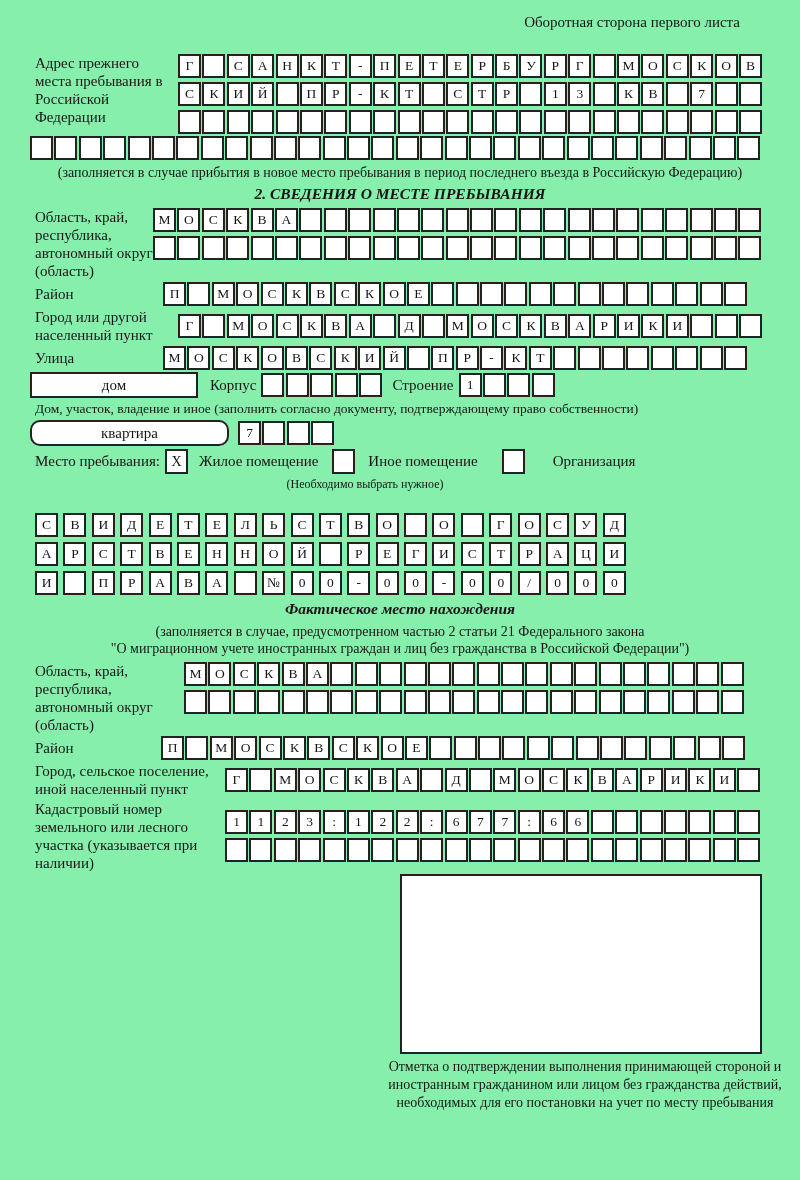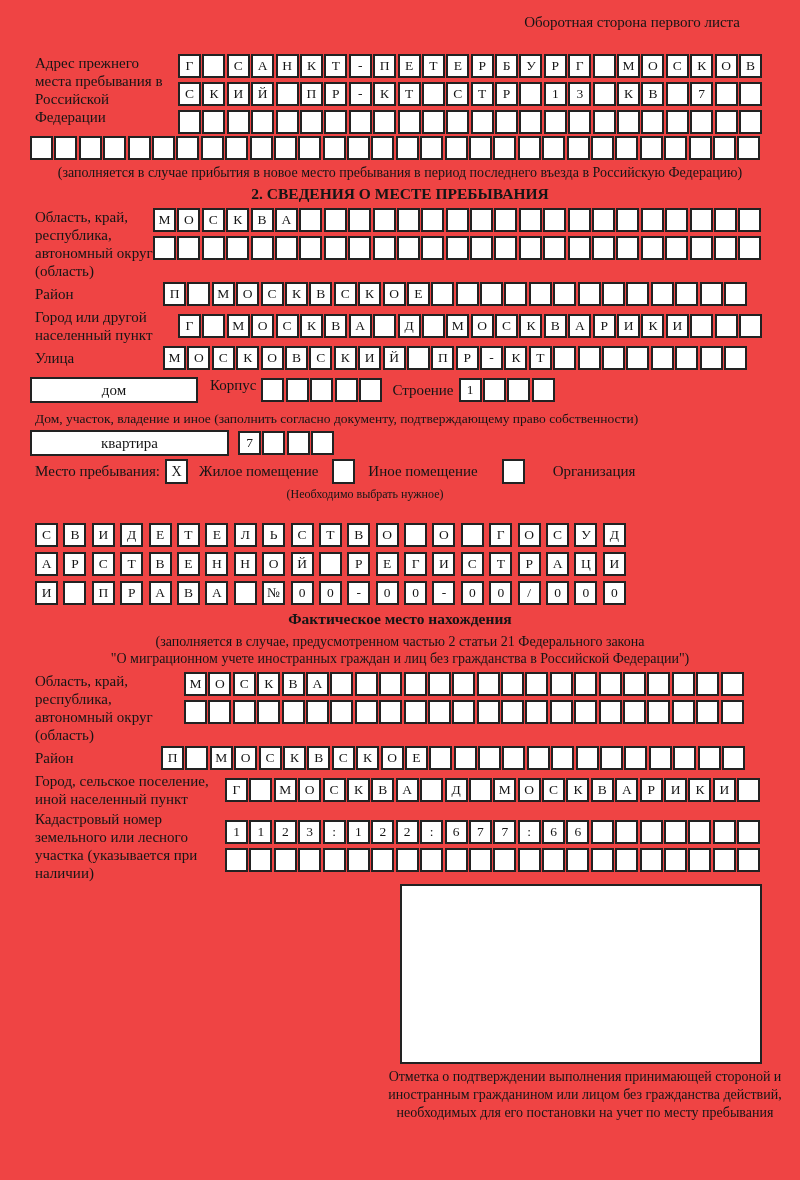--- a/index.html
+++ b/index.html
@@ -1,20 +1,20 @@
 <!DOCTYPE html>
 <html><head>
 <meta charset="utf-8">
 <style>
   html,body{margin:0;padding:0;background:#ffffff;}
   .page{
     width:800px;height:1180px;box-sizing:border-box;
     padding:12px 0 0 35px;position:relative;overflow:hidden;
     font-family:"Liberation Serif","DejaVu Serif",serif;color:#151515;
-    background:#ef4444;
+    background:#86efac;
   }
   .right-title{width:730px;text-align:right;padding-right:25px;font-size:15px;line-height:20px;margin-bottom:22px;box-sizing:border-box;}
   .frow{display:flex;align-items:flex-start;margin-bottom:2px;}
   .frow.vcenter{align-items:center;}
   .label{font-size:15px;line-height:18px;flex:0 0 auto;}
   .w-addr{width:143px;}
   .w-region{width:118px;}
   .w-district{width:128px;}
   .w-city{width:143px;}
   .w-street{width:128px;}
@@ -25,27 +25,27 @@
   .w-cad{width:190px;}
   .crow{white-space:nowrap;height:24px;margin-bottom:4px;}
   .cell{
     display:inline-block;box-sizing:content-box;width:19px;height:20px;
     border:2px solid #222;margin-right:1.4px;text-align:center;
     font-size:13.5px;line-height:20px;vertical-align:top;background:#fff;
   }
   .doc-gap .cell{margin-right:5.4px;}
   .note{font-size:14px;line-height:17px;}
   .note.center{width:730px;text-align:center;}
-  .sec-title{width:730px;text-align:center;font-weight:bold;font-size:15.5px;line-height:19px;margin:3px 0 5px 0;}
+  .sec-title{width:730px;text-align:center;font-weight:bold;font-size:15.5px;line-height:19px;margin:3px 0 5px 0;font-style:italic;}
   .named-box{
     box-sizing:content-box;height:22px;border:2px solid #222;text-align:center;
     font-size:15px;line-height:22px;margin-left:-5px;background:#fff;flex:0 0 auto;
   }
   .hbox{width:164px;margin-right:9px;}
-  .abox{width:195px;margin-right:9px;}
+  .abox{width:195px;margin-right:9px;border-radius:10px;}
   .inline-lbl{font-size:15px;line-height:26px;flex:0 0 auto;}
   .cb{
     display:inline-block;box-sizing:content-box;width:19px;height:21px;border:2px solid #222;
     text-align:center;font-size:14px;line-height:21px;background:#fff;flex:0 0 auto;
   }
   .stay-row{display:flex;align-items:center;height:26px;margin-bottom:2px;}
   .small-note{width:660px;text-align:center;font-size:12px;line-height:17px;margin-bottom:20px;}
   .cap{font-size:13.5px;line-height:17px;margin-bottom:3px;}
   .stamp-box{margin-left:365px;width:358px;height:176px;border:2px solid #222;background:#fff;}
   .stamp-cap{margin-left:350px;width:400px;text-align:center;font-size:14px;line-height:18px;margin-top:4px;}
@@ -89,21 +89,21 @@
     <div class="crow mb0"><span class="cell">Г</span><span class="cell"></span><span class="cell">М</span><span class="cell">О</span><span class="cell">С</span><span class="cell">К</span><span class="cell">В</span><span class="cell">А</span><span class="cell"></span><span class="cell">Д</span><span class="cell"></span><span class="cell">М</span><span class="cell">О</span><span class="cell">С</span><span class="cell">К</span><span class="cell">В</span><span class="cell">А</span><span class="cell">Р</span><span class="cell">И</span><span class="cell">К</span><span class="cell">И</span><span class="cell"></span><span class="cell"></span><span class="cell"></span></div>
   </div>
 
   <div class="frow vcenter">
     <div class="label w-street">Улица</div>
     <div class="crow mb0"><span class="cell">М</span><span class="cell">О</span><span class="cell">С</span><span class="cell">К</span><span class="cell">О</span><span class="cell">В</span><span class="cell">С</span><span class="cell">К</span><span class="cell">И</span><span class="cell">Й</span><span class="cell"></span><span class="cell">П</span><span class="cell">Р</span><span class="cell">-</span><span class="cell">К</span><span class="cell">Т</span><span class="cell"></span><span class="cell"></span><span class="cell"></span><span class="cell"></span><span class="cell"></span><span class="cell"></span><span class="cell"></span><span class="cell"></span></div>
   </div>
 
   <div class="frow vcenter">
     <div class="named-box hbox">дом</div>
-    <div class="inline-lbl" style="margin:0 5px 10px 3px;">Корпус</div>
+    <div class="inline-lbl" style="margin:0 5px 0 3px;">Корпус</div>
     <div class="crow mb0"><span class="cell"></span><span class="cell"></span><span class="cell"></span><span class="cell"></span><span class="cell"></span></div>
     <div class="inline-lbl" style="margin:0 5px 0 9px;">Строение</div>
     <div class="crow mb0"><span class="cell">1</span><span class="cell"></span><span class="cell"></span><span class="cell"></span></div>
   </div>
   <div class="cap">Дом, участок, владение и иное (заполнить согласно документу, подтверждающему право собственности)</div>
 
   <div class="frow vcenter">
     <div class="named-box abox">квартира</div>
     <div class="crow mb0"><span class="cell">7</span><span class="cell"></span><span class="cell"></span><span class="cell"></span></div>
   </div>

